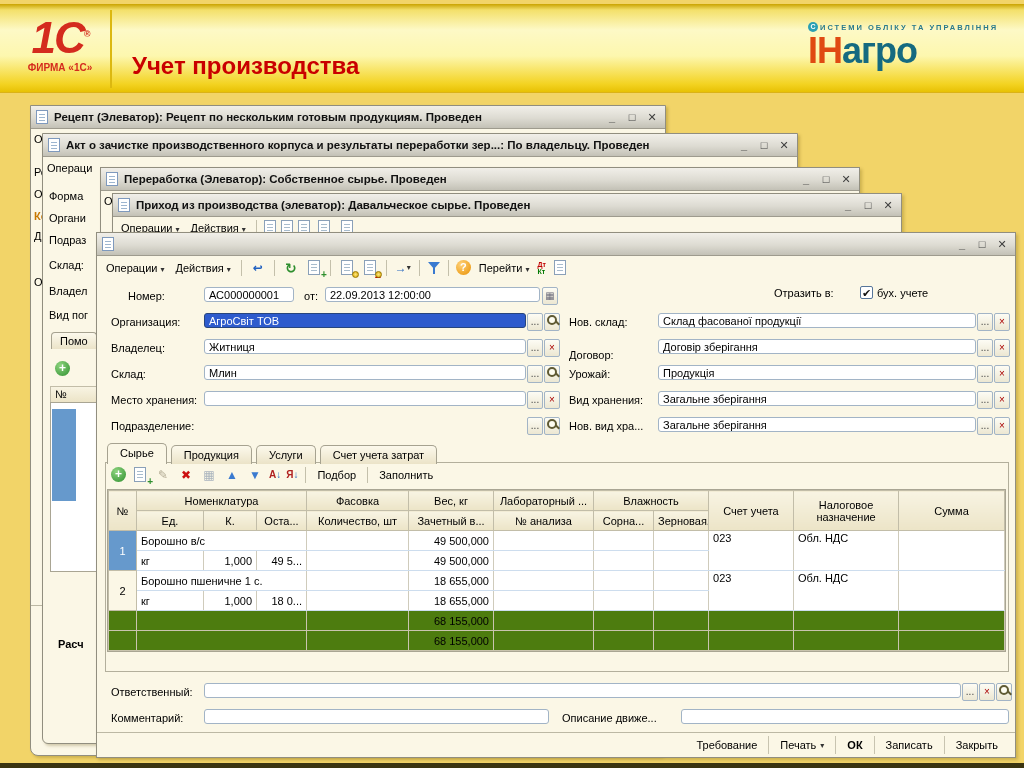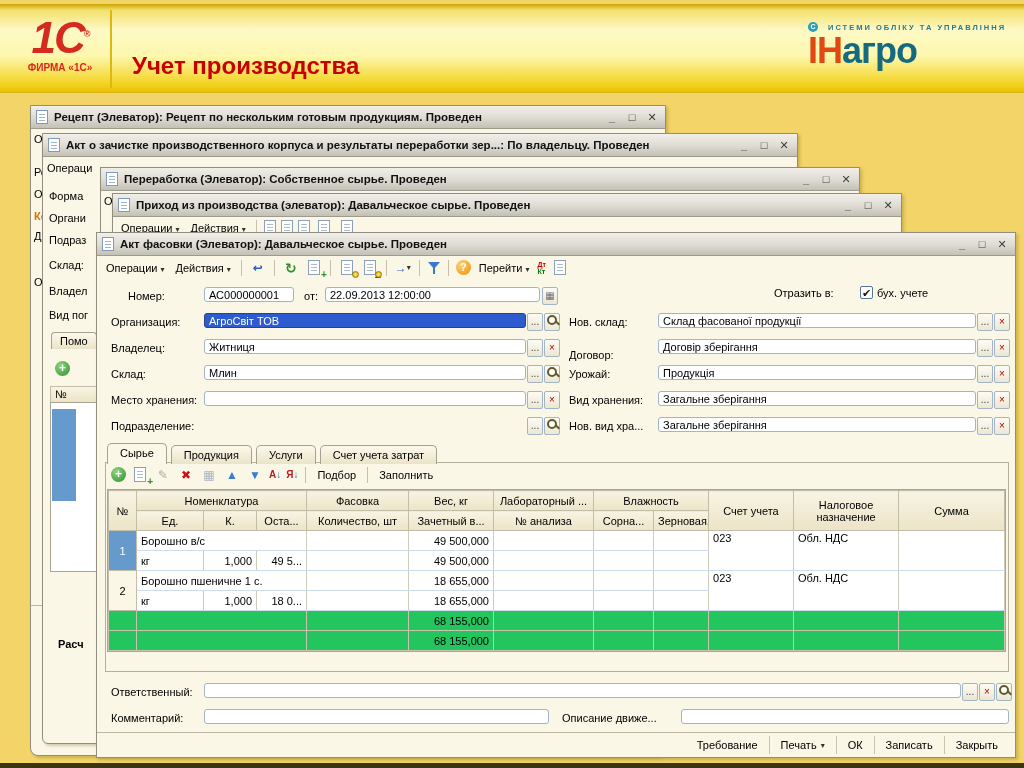--- a/index.html
+++ b/index.html
@@ -11,21 +11,21 @@
   
   #banner { position:absolute; left:0; top:4px; width:1024px; height:89px;
     background:linear-gradient(180deg,#caa300 0,#f3e06a 6px,#fdf9c6 26px,#fdf7ae 52px,#f3d322 80px,#e7c104 88px,#cfa32a 89px,#d9ad34 95px); }
   #logo1c { position:absolute; left:14px; top:8px; width:92px; text-align:center; }
   .logo-1c-text { font-size:44px; font-weight:bold; color:#d42b1e; line-height:44px; letter-spacing:-2px; font-style:italic; }
   .logo-reg { font-size:9px; color:#d42b1e; vertical-align:super; }
   .logo-firm { font-size:10px; font-weight:bold; color:#d42b1e; margin-top:2px; }
   #banner-divider { position:absolute; left:110px; top:6px; width:2px; height:78px; background:#dcb810; }
   #page-title { position:absolute; left:132px; top:48px; font-size:24px; font-weight:bold; color:#c90000; }
   #brand { position:absolute; right:16px; top:18px; text-align:left; width:200px; }
-  .tagline { font-size:7.5px; letter-spacing:2px; color:#2a7a8c; font-weight:bold; display:flex; align-items:center; gap:10px; }
+  .tagline { font-size:7.5px; letter-spacing:2px; color:#2a7a8c; font-weight:bold; display:flex; align-items:center; gap:2px; }
   .tagline-circle { display:inline-block; width:10px; height:10px; border-radius:50%; background:#2ba0b4; color:#fff; font-size:7px; line-height:10px; text-align:center; letter-spacing:0; }
   .brand-line { font-size:36px; font-weight:bold; line-height:38px; letter-spacing:-1px; }
   .brand-red { color:#e04a12; }
   .brand-teal { color:#156a80; }
 
   
   .win { position:absolute; background:#fbf7e6; border:1px solid #918e7f; box-shadow:2px 2px 3px rgba(90,70,0,.25); overflow:hidden; }
   .titlebar { height:23px; display:flex; align-items:center; gap:6px; padding:0 5px;
     background:linear-gradient(180deg,#f1efe9 0,#dddbd2 55%,#c3c1b6 100%); border-bottom:1px solid #9e9b8e;
     font-size:11.5px; font-weight:bold; color:#111; white-space:nowrap; }
@@ -75,29 +75,29 @@
   .tabpanel { position:absolute; border:1px solid #b3af9c; background:#fbf7e6; }
 
   
   table.grid { border-collapse:collapse; table-layout:fixed; background:#fff; font-size:11px; }
   table.grid th, table.grid td { border:1px solid #cfcbbb; padding:1px 4px; overflow:hidden; white-space:nowrap; height:20px; }
   table.grid thead th { background:linear-gradient(#f8f4e3,#ece4c7); font-weight:normal; text-align:center; border-color:#c2bda8; }
   table.grid td.num { text-align:right; }
   table.grid td { border-bottom-color:#cdddee; }
   table.grid td.rowhead { background:#fbf7e6; text-align:center; border-color:#c2bda8; }
   table.grid td.rowhead.sel { background:#6699cc; color:#fff; }
-  table.grid tr.tot td { background:#22c55e; border-color:#c9c4ae; }
+  table.grid tr.tot td { background:#4d7c0f; border-color:#c9c4ae; }
   table.grid td.topalign { vertical-align:top; }
   .grid-wrap { position:absolute; border:1px solid #a9a593; }
 
   
   .footbtns { position:absolute; display:flex; align-items:center; }
   .fbtn { font-size:11px; padding:3px 11px; border-left:1px solid #c8c4b0; white-space:nowrap; display:flex; gap:4px; align-items:center; }
   .fbtn:first-child { border-left:none; }
-  .fbtn.primary { font-weight:normal; }
+  .fbtn.primary { font-weight:bold; }
   .hline { position:absolute; height:1px; background:#bcb8a4; }
 
   
   .tab-mini { position:absolute; padding:2px 8px; border:1px solid #a6a290; border-bottom:none; border-radius:4px 4px 0 0; background:linear-gradient(#fcf9ec,#ebe3c8); font-size:11px; }
   .listbox { position:absolute; background:#fff; border:1px solid #a9a593; }
   .colhead { position:absolute; background:linear-gradient(#f8f4e3,#ece4c7); border:1px solid #c2bda8; font-size:11px; padding:1px 4px; }
   .bluestrip { position:absolute; background:#6699cc; }
   .orange { color:#c87800; font-weight:bold; }
 
   #bottom-dark { position:absolute; left:0; top:763px; width:1024px; height:5px; background:#3a3410; }
@@ -207,21 +207,20 @@
       <span class="ico">
           <span class="pg"></span>
           <span class="pgbadge" style="color:#c00000;">▲</span>
         </span>
     </div>
   </div>
 
   <div class="win" style="left:96px;top:232px;width:920px;height:526px;">
     <div class="titlebar">
       <span class="doc-ico"></span>
-      <span class="title-text">Акт фасовки (Элеватор): Давальческое сырье. Проведен</span>
       <span class="winbtns">
         <span class="winbtn">_</span>
         <span class="winbtn">□</span>
         <span class="winbtn">✕</span>
       </span>
     </div>
 
     <div class="tbar" style="left:6px;top:26px;">
       <span class="menu-item"><span>Операции</span> <span class="drop">▾</span></span>
       <span class="menu-item"><span>Действия</span> <span class="drop">▾</span></span>

